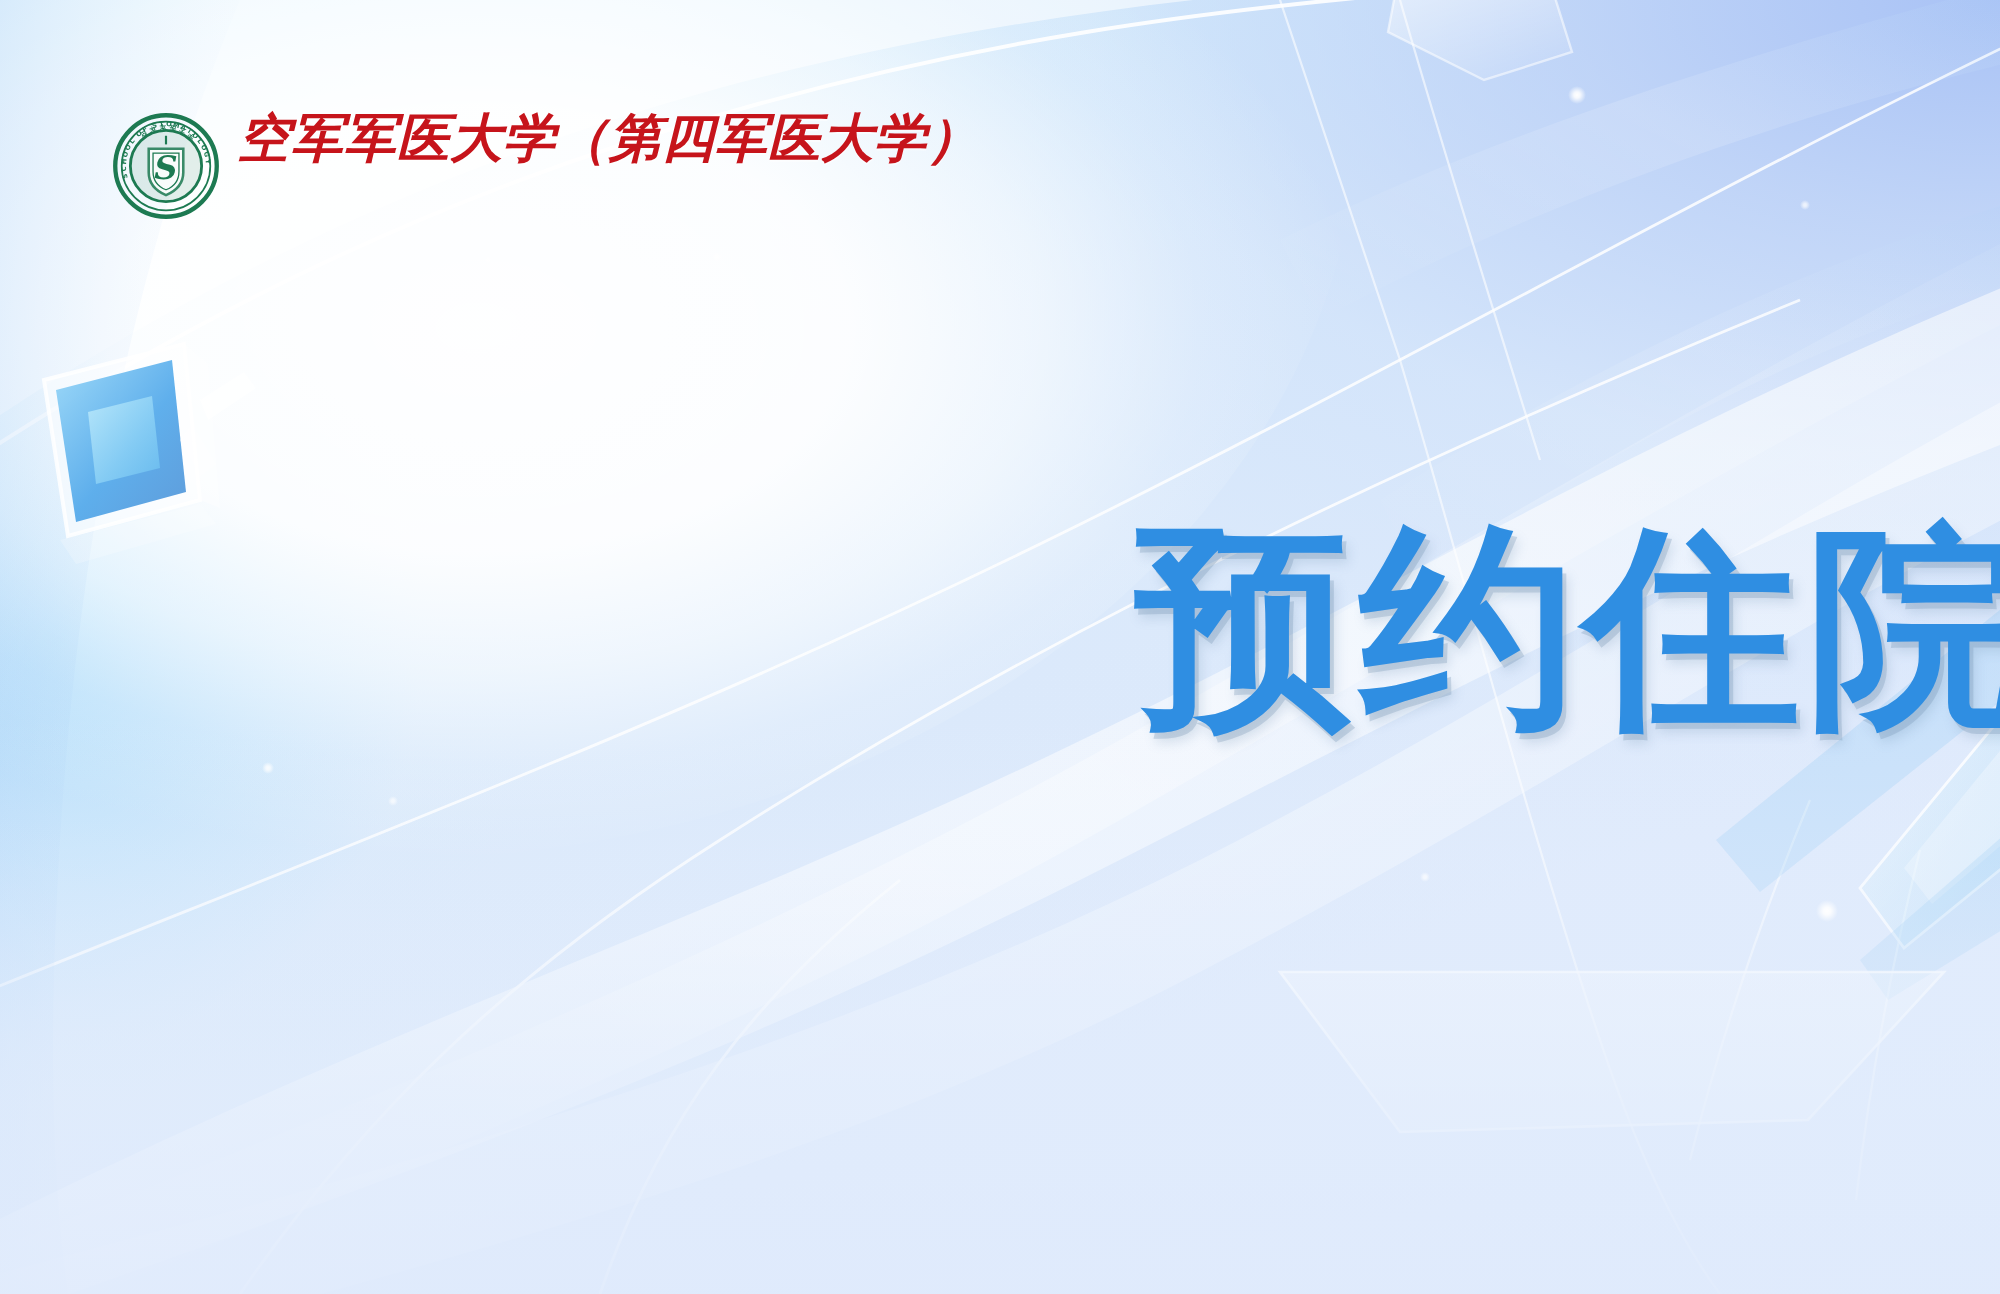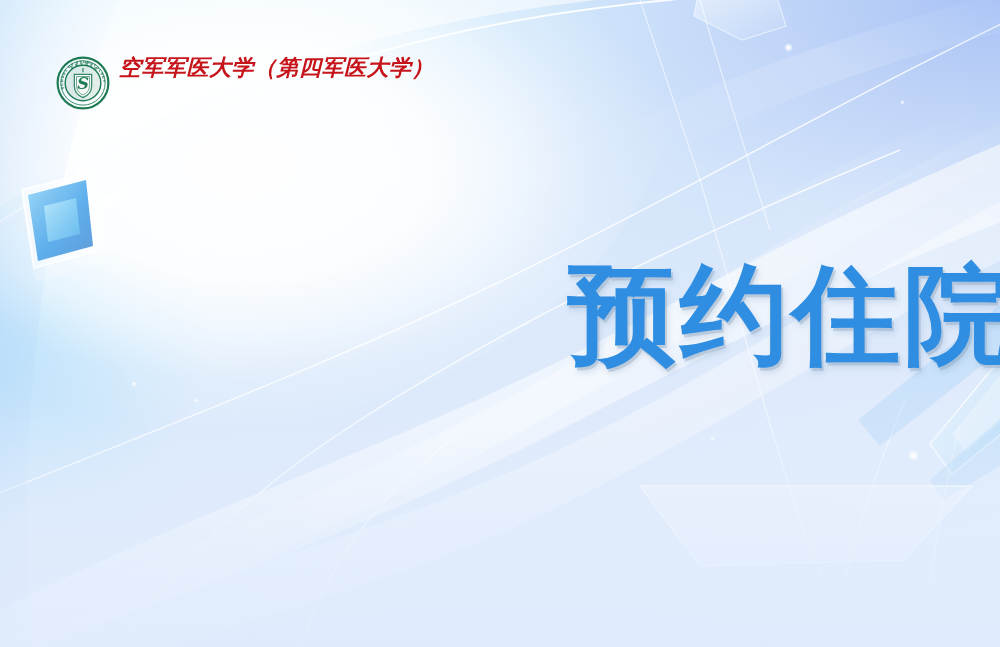--- a/index.html
+++ b/index.html
@@ -122,21 +122,21 @@
     flex: 0 0 auto;
     margin-top: 4px;
   }
   .logo-text {
     display: flex;
     flex-direction: column;
     padding-top: 2px;
   }
   .logo-line1 {
     font-family: "DejaVu Serif", "Liberation Serif", serif;
-    font-size: 22px;
+    font-size: 26px;
     line-height: 1.25;
     font-weight: 700;
     font-style: italic;
     letter-spacing: 0.5px;
     color: #c6141b;
     white-space: nowrap;
     text-shadow: 0 1px 0 rgba(255,255,255,0.55);
   }
   .logo-line2 {
     font-family: "DejaVu Serif", "Liberation Serif", serif;

